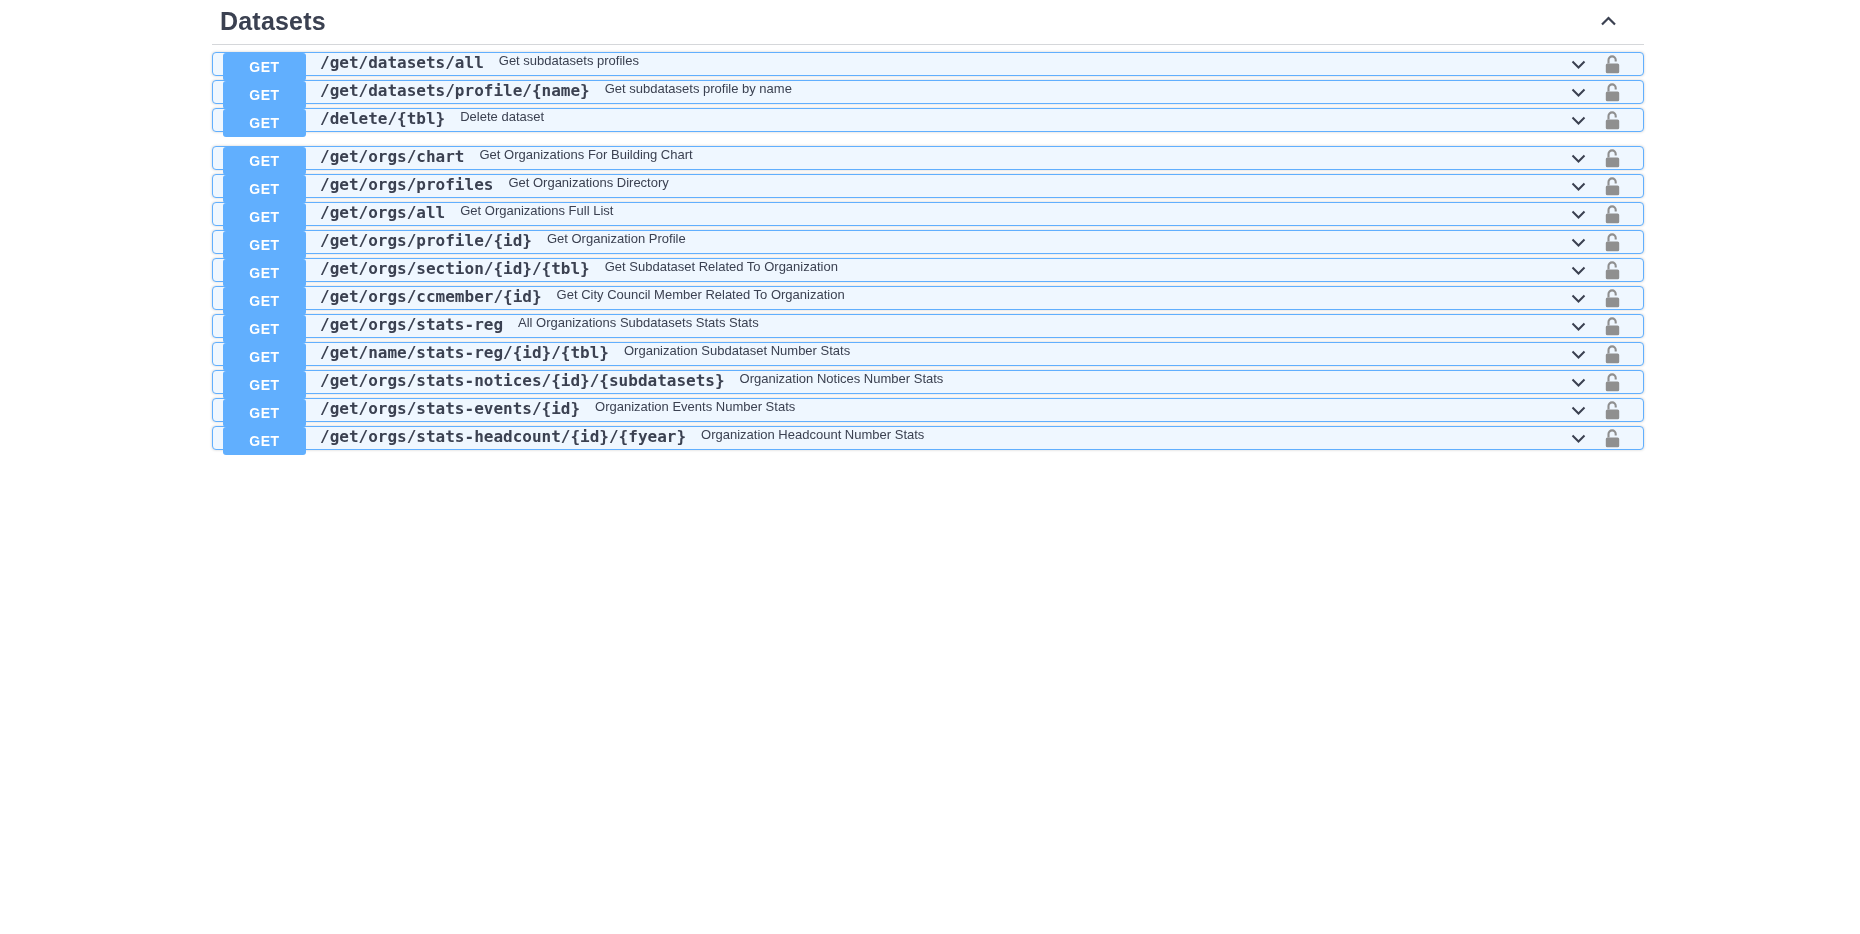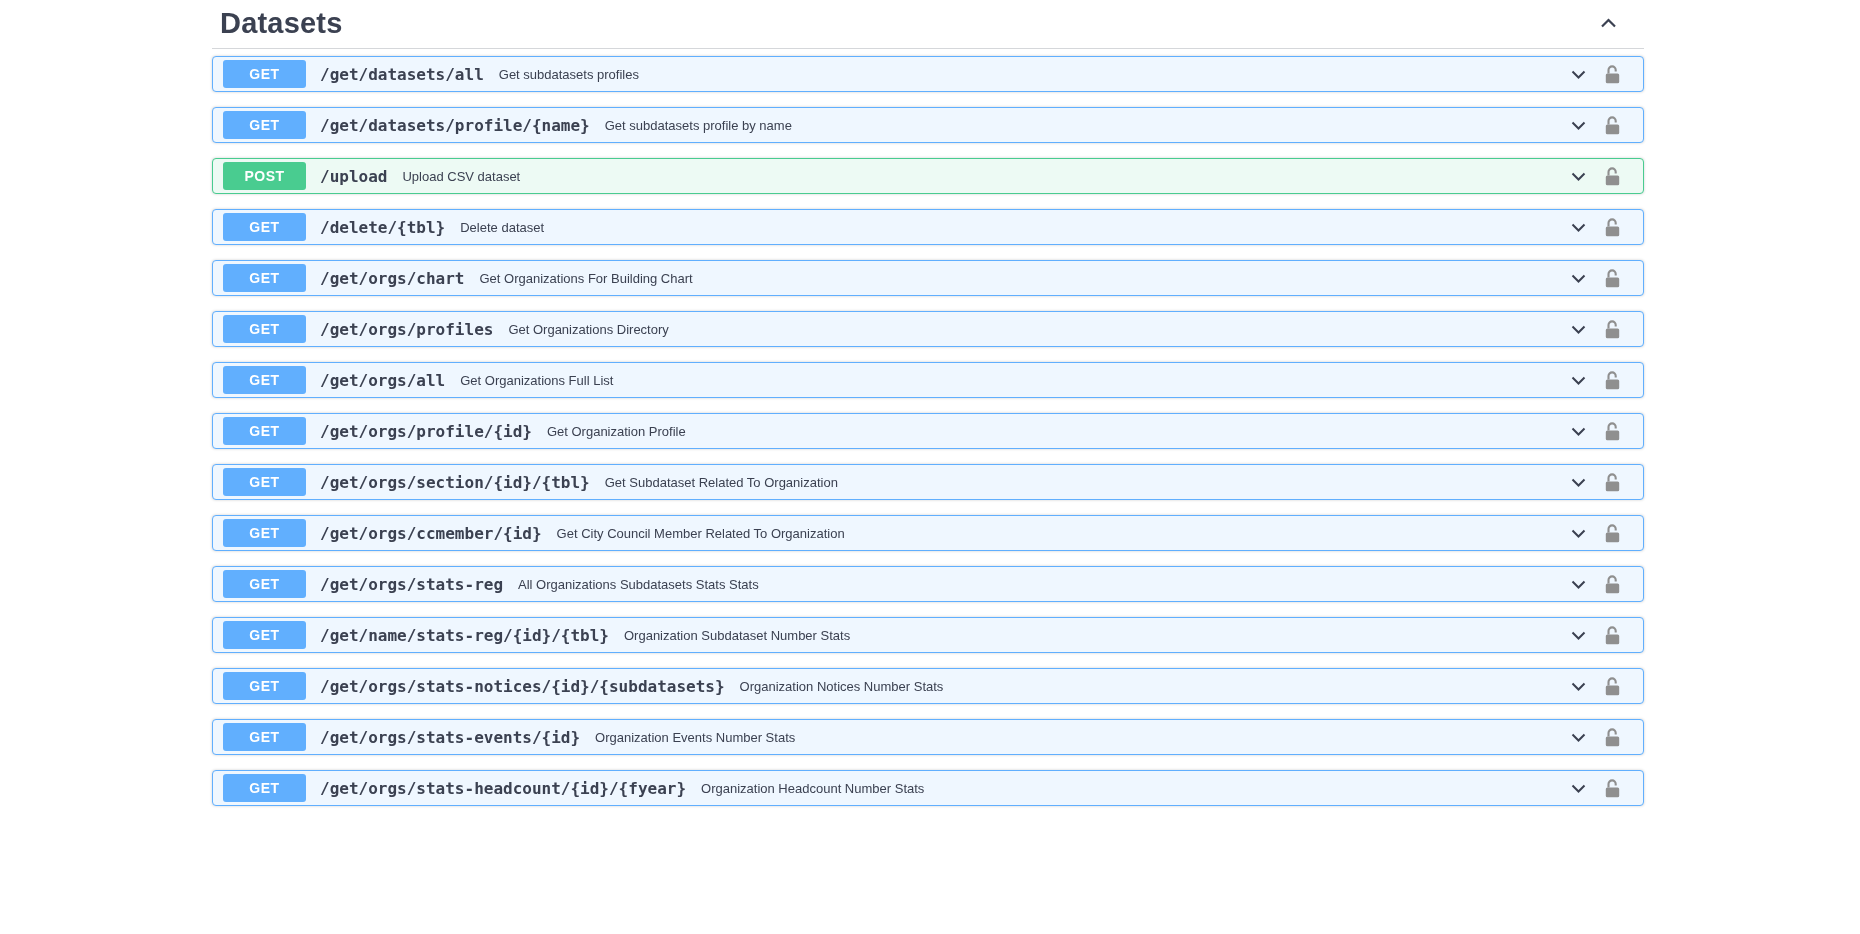--- a/index.html
+++ b/index.html
@@ -19,33 +19,32 @@
   .section-header {
     display: flex;
     align-items: center;
     justify-content: space-between;
     padding: 5px 25px 8px 8px;
     border-bottom: 1px solid var(--divider, #d5d7da);
     margin-bottom: 7px;
     cursor: pointer;
   }
   .section-title {
-    font-size: 29px;
+    font-size: 25px;
     font-weight: bold;
     color: var(--text, #3b4151);
     letter-spacing: 0.2px;
   }
   .collapse-btn { display: flex; align-items: center; }
   .endpoint-row {
     display: flex;
-    align-items: center;
-    height: 36px;
+    height: 24px;
     border: 1px solid;
     border-radius: 4px;
-    margin-bottom: 15px;
+    margin-bottom: 4px;
     padding: 0 22px 0 10px;
     box-shadow: 0 0 3px rgba(0,0,0,0.19);
     cursor: pointer;
   }
   .endpoint-row.get  { background: var(--get_bg, #eff7ff);  border-color: var(--get, #61affe);  }
   .endpoint-row.post { background: var(--post_bg, #edfaf4); border-color: var(--post, #49cc90); }
   .method-badge {
     min-width: 83px;
     height: 28px;
     border-radius: 3px;
@@ -128,38 +127,20 @@
       </span>
       <span class="icon-btn">
         <svg width="17" height="21" viewBox="0 0 17 21">
           <path d="M4.5 9.5 V6 a3.6 3.6 0 0 1 7.2 0 V7.6" fill="none" stroke="#8f8f8f" stroke-width="2.1"></path>
           <rect x="1.8" y="9.5" width="13.4" height="9.8" rx="1.6" fill="#8f8f8f"></rect>
         </svg>
       </span>
     </span>
   </div>
 
-  <div class="endpoint-row post">
-    <span class="method-badge">POST</span>
-    <span class="endpoint-path">/upload</span>
-    <span class="endpoint-summary">Upload CSV dataset</span>
-    <span class="row-controls">
-      <span class="icon-btn">
-        <svg width="19" height="19" viewBox="0 0 19 19">
-          <polyline points="3.5,6.5 9.5,12.5 15.5,6.5" fill="none" stroke="#3b4151" stroke-width="2"></polyline>
-        </svg>
-      </span>
-      <span class="icon-btn">
-        <svg width="17" height="21" viewBox="0 0 17 21">
-          <path d="M4.5 9.5 V6 a3.6 3.6 0 0 1 7.2 0 V7.6" fill="none" stroke="#8f8f8f" stroke-width="2.1"></path>
-          <rect x="1.8" y="9.5" width="13.4" height="9.8" rx="1.6" fill="#8f8f8f"></rect>
-        </svg>
-      </span>
-    </span>
-  </div>
 
   <div class="endpoint-row get">
     <span class="method-badge">GET</span>
     <span class="endpoint-path">/delete/{tbl}</span>
     <span class="endpoint-summary">Delete dataset</span>
     <span class="row-controls">
       <span class="icon-btn">
         <svg width="19" height="19" viewBox="0 0 19 19">
           <polyline points="3.5,6.5 9.5,12.5 15.5,6.5" fill="none" stroke="#3b4151" stroke-width="2"></polyline>
         </svg>

